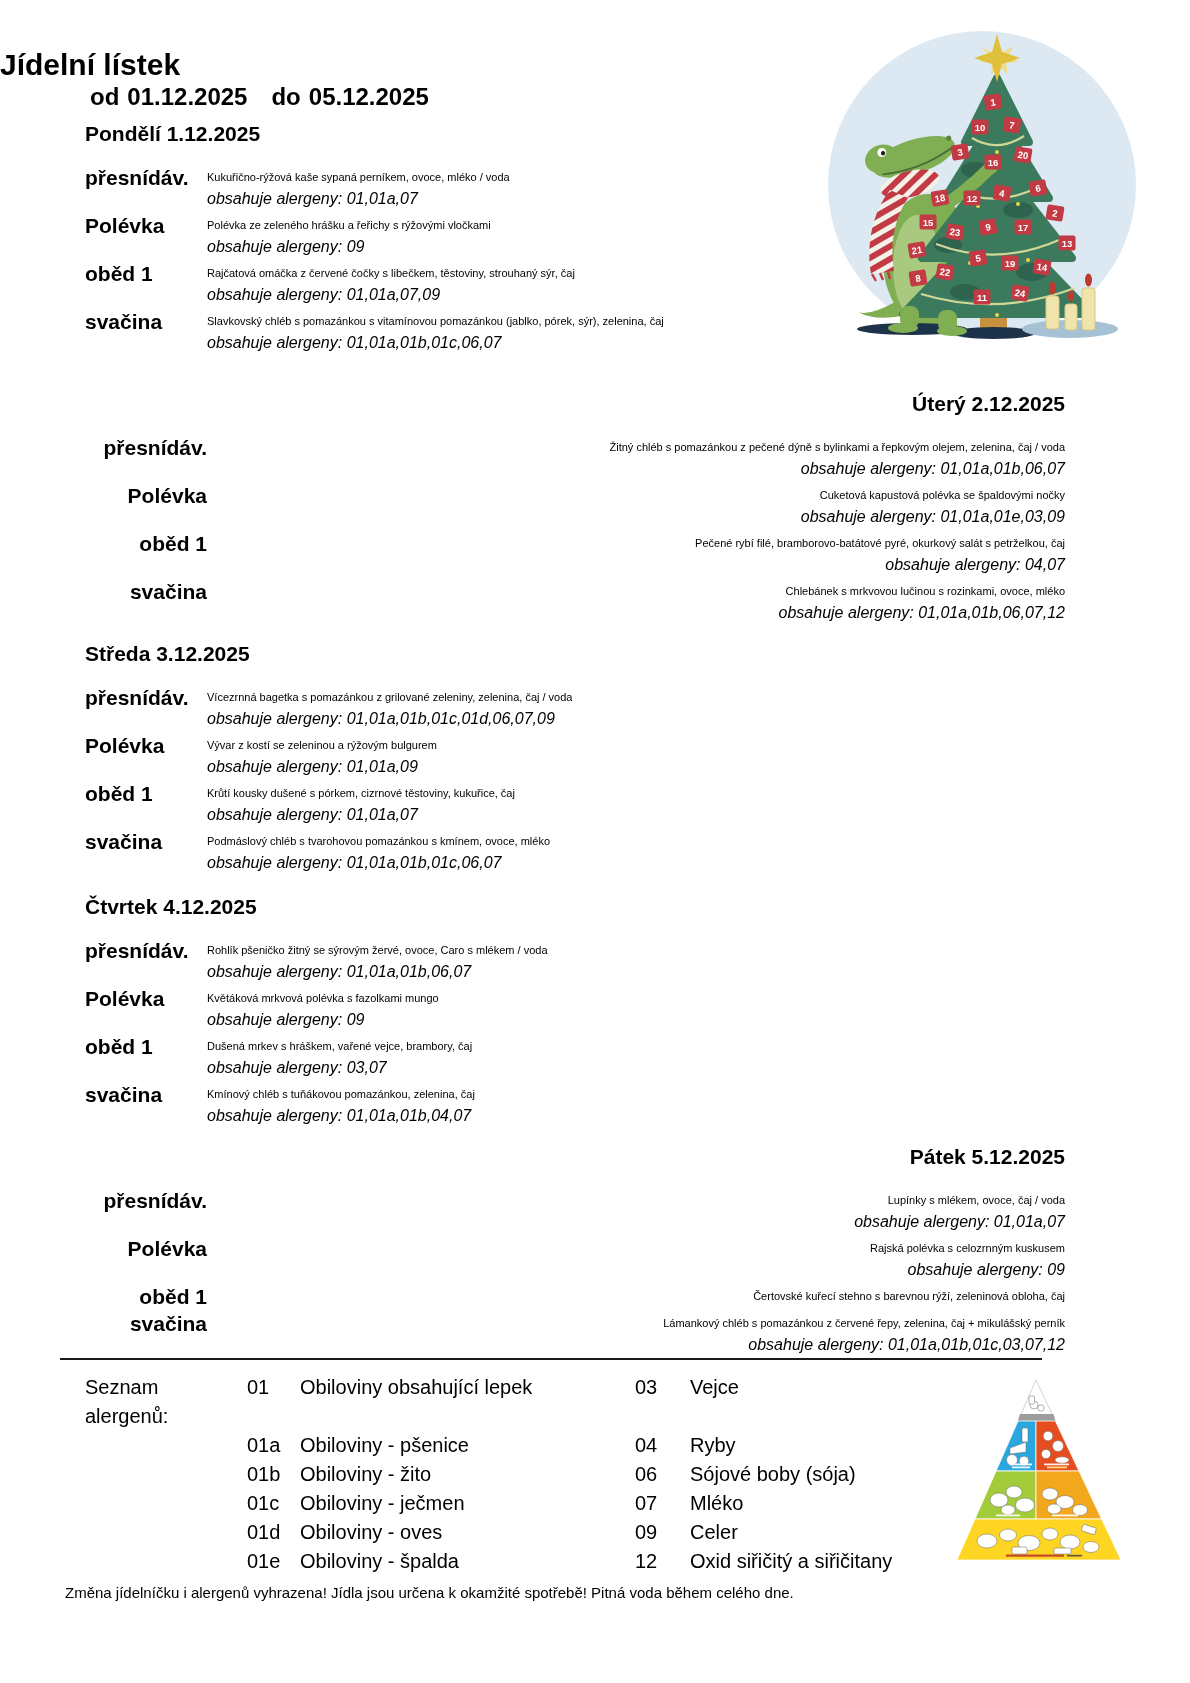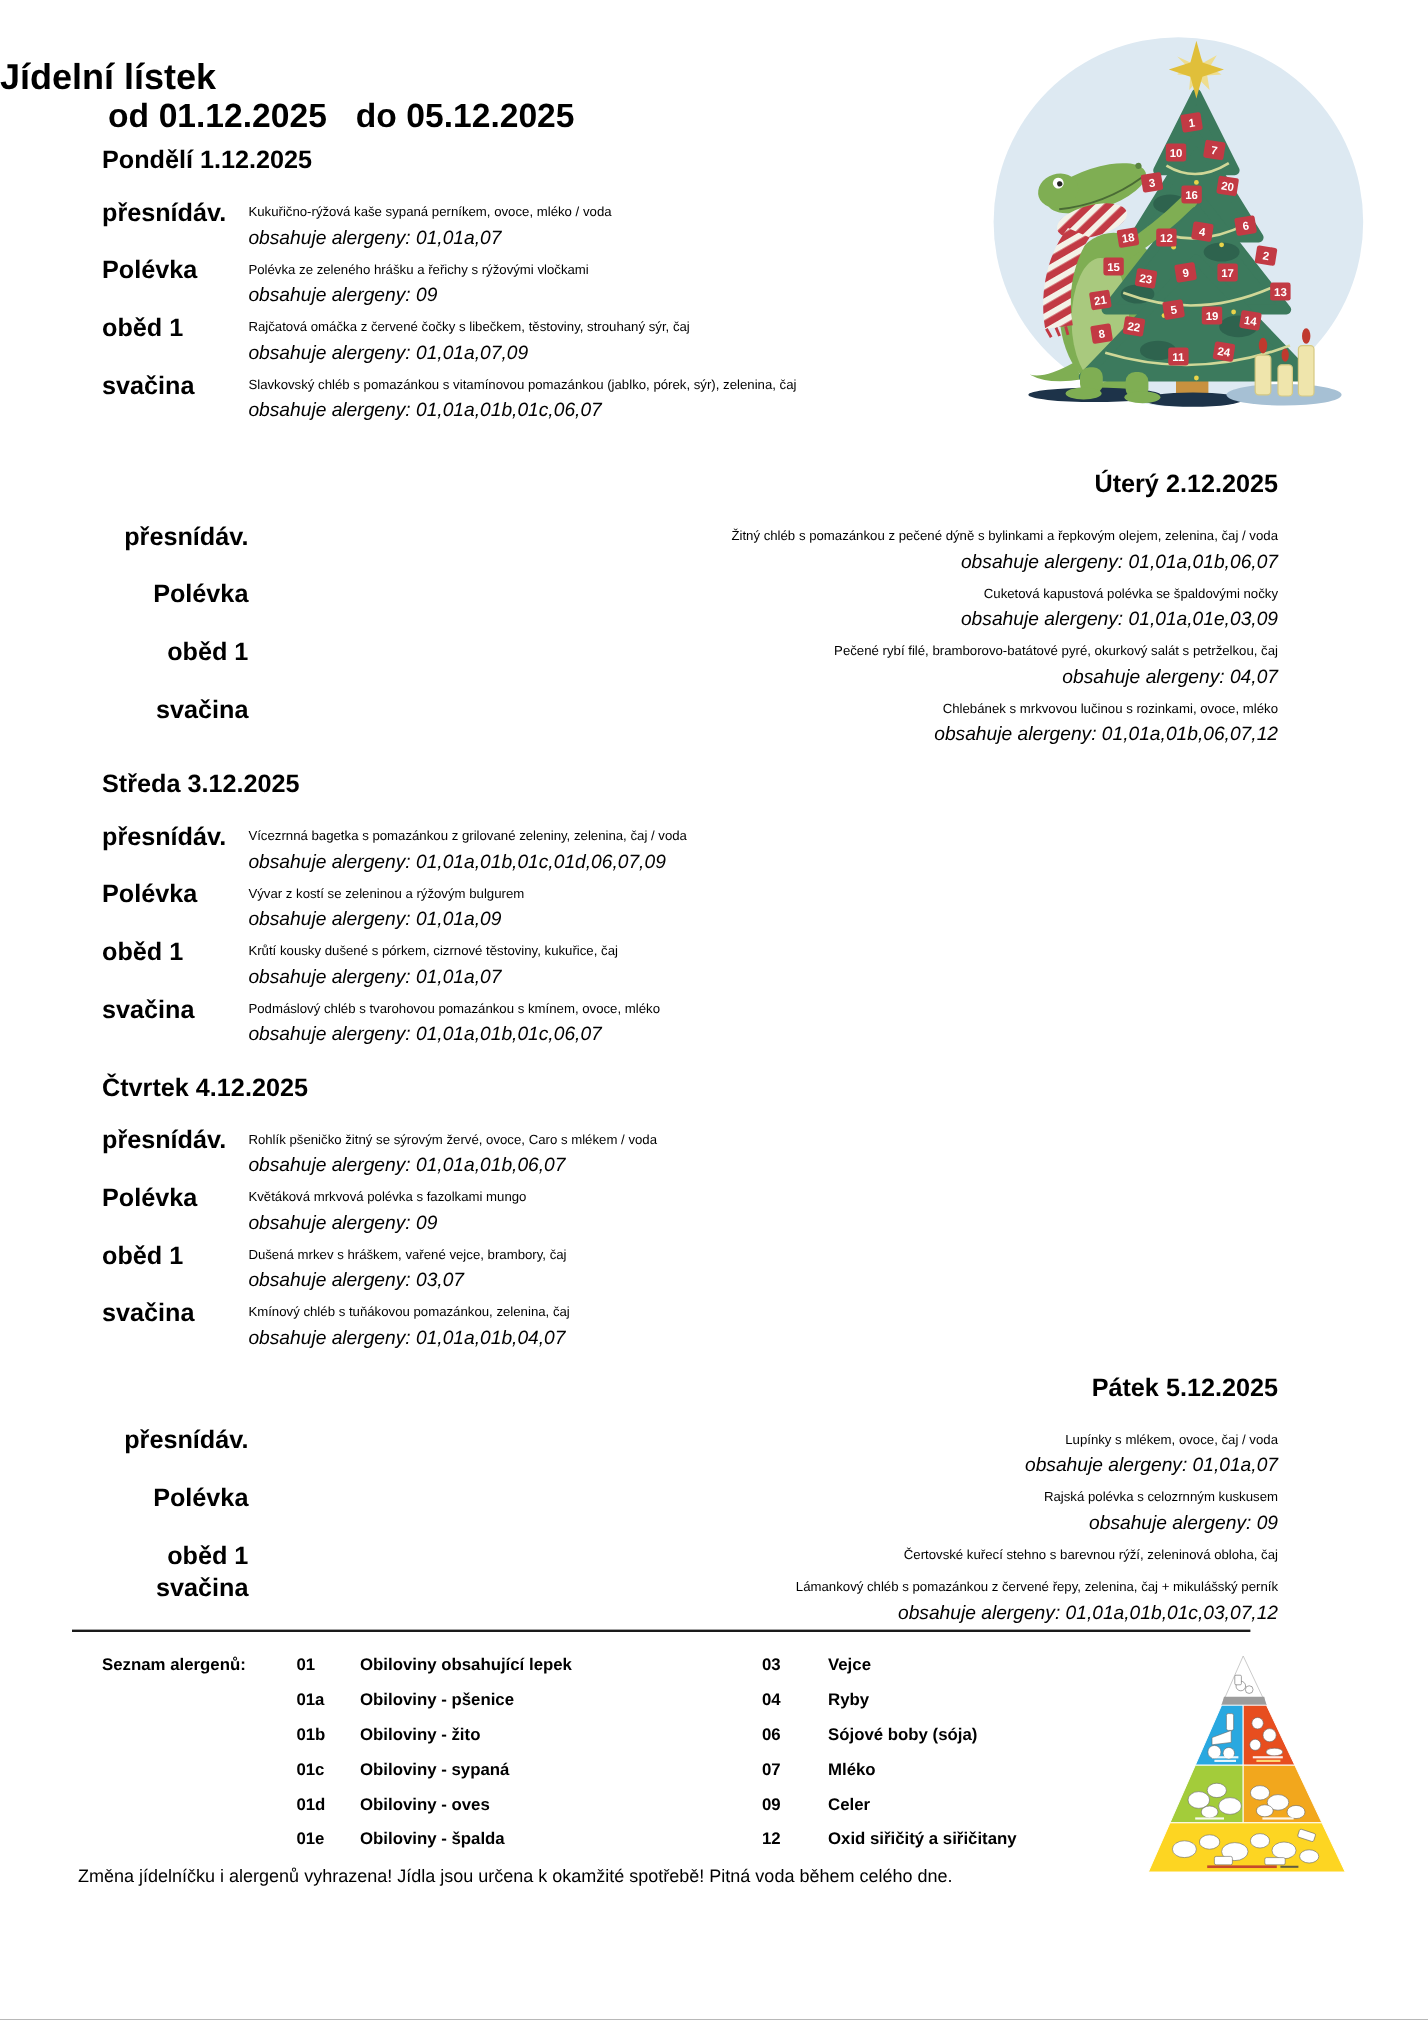--- a/index.html
+++ b/index.html
@@ -16,21 +16,21 @@
   .tree-art{position:absolute;left:760px;top:20px;width:420px;height:330px;z-index:0;}
   
   .pyramid-art{position:absolute;left:953px;top:1376px;width:172px;height:190px;z-index:0;}
   
   .title{
     position:absolute;left:0;top:27px;width:870px;
     text-align:left;font-size:30px;font-weight:bold;line-height:36px;z-index:1;
   }
   .date-row{
     position:absolute;left:90px;top:84px;
-    font-size:28px;font-weight:bold;line-height:26px;z-index:1;white-space:nowrap;
+    font-size:24px;font-weight:bold;line-height:26px;z-index:1;white-space:nowrap;
   }
   .date-row .to-label{margin-left:24px;}
   .date-row .d{margin-left:8px;}
   #days{position:absolute;left:85px;top:0;width:980px;z-index:1;}
   .day{position:absolute;left:0;width:980px;}
   #days .day:nth-of-type(1){top:121px;}
   #days .day:nth-of-type(2){top:391px;text-align:right;}
   #days .day:nth-of-type(3){top:641px;}
   #days .day:nth-of-type(4){top:894px;}
   #days .day:nth-of-type(5){top:1144px;text-align:right;}
@@ -43,21 +43,21 @@
   .meal-allergens{font-size:16px;font-style:italic;line-height:21px;}
   
   .bottom{position:absolute;left:85px;top:1358px;width:980px;z-index:1;}
   .separator{
     border:none;border-top:2px solid #1a1a1a;
     margin:0 0 0 -25px;width:982px;height:0;
   }
   .legend{margin-top:13px;}
   .legend-row{
     display:grid;grid-template-columns:162px 53px 335px 55px auto;
-    font-size:14px;line-height:29px;font-weight:bold;
+    font-size:20px;line-height:29px;
   }
   .footer-note{margin:7px 0 0 -20px;font-size:15px;line-height:20px;}
 </style>
 </head>
 <body>
 
 <div class="page">
 
   <svg class="tree-art" viewBox="0 0 420 330" aria-hidden="true">
     <defs>
@@ -414,21 +414,21 @@
     <div class="legend-heading"></div>
     <div class="legend-code c1">01b</div>
     <div class="legend-name n1">Obiloviny - žito</div>
     <div class="legend-code c2">06</div>
     <div class="legend-name n2">Sójové boby (sója)</div>
   </div>
 
   <div class="legend-row">
     <div class="legend-heading"></div>
     <div class="legend-code c1">01c</div>
-    <div class="legend-name n1">Obiloviny - sypaná</div>
+    <div class="legend-name n1">Obiloviny - ječmen</div>
     <div class="legend-code c2">07</div>
     <div class="legend-name n2">Mléko</div>
   </div>
 
   <div class="legend-row">
     <div class="legend-heading"></div>
     <div class="legend-code c1">01d</div>
     <div class="legend-name n1">Obiloviny - oves</div>
     <div class="legend-code c2">09</div>
     <div class="legend-name n2">Celer</div>

